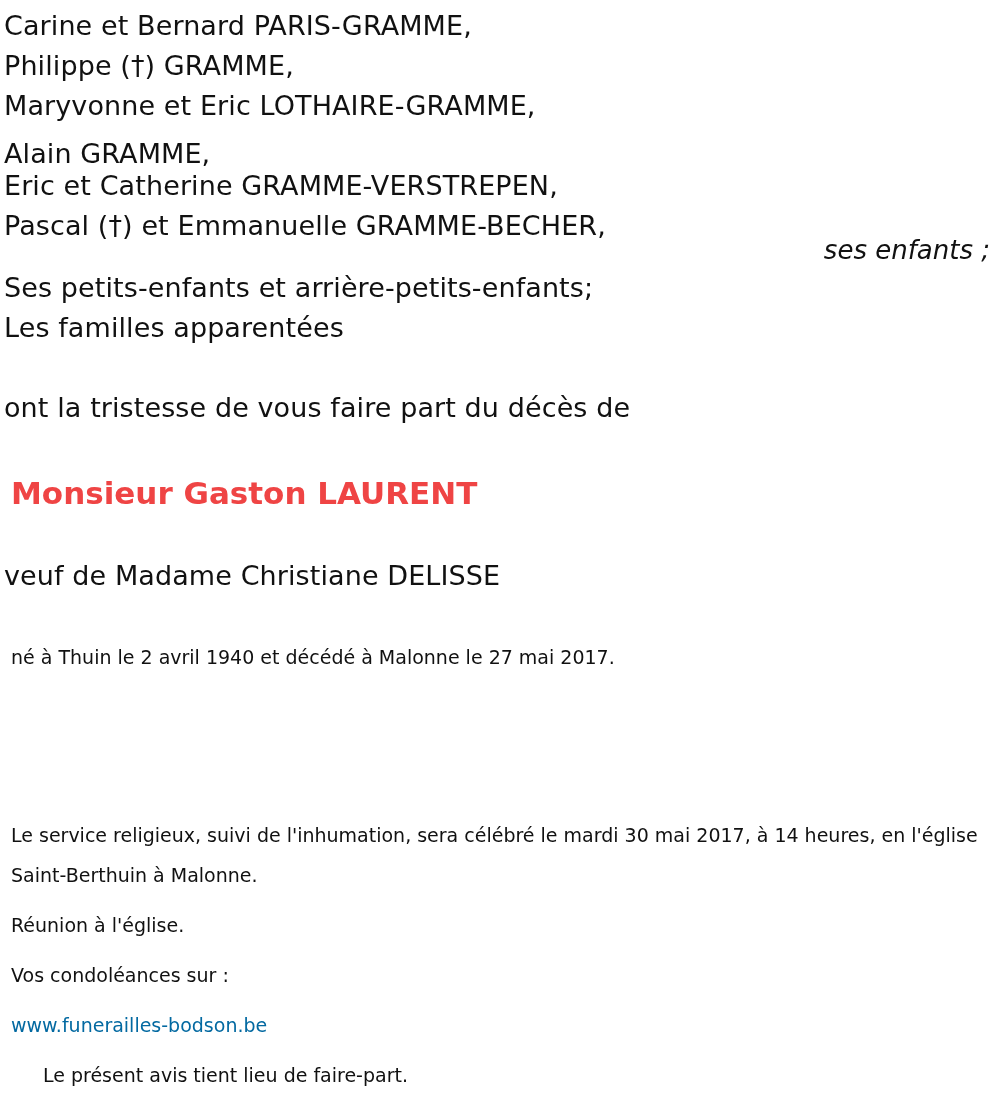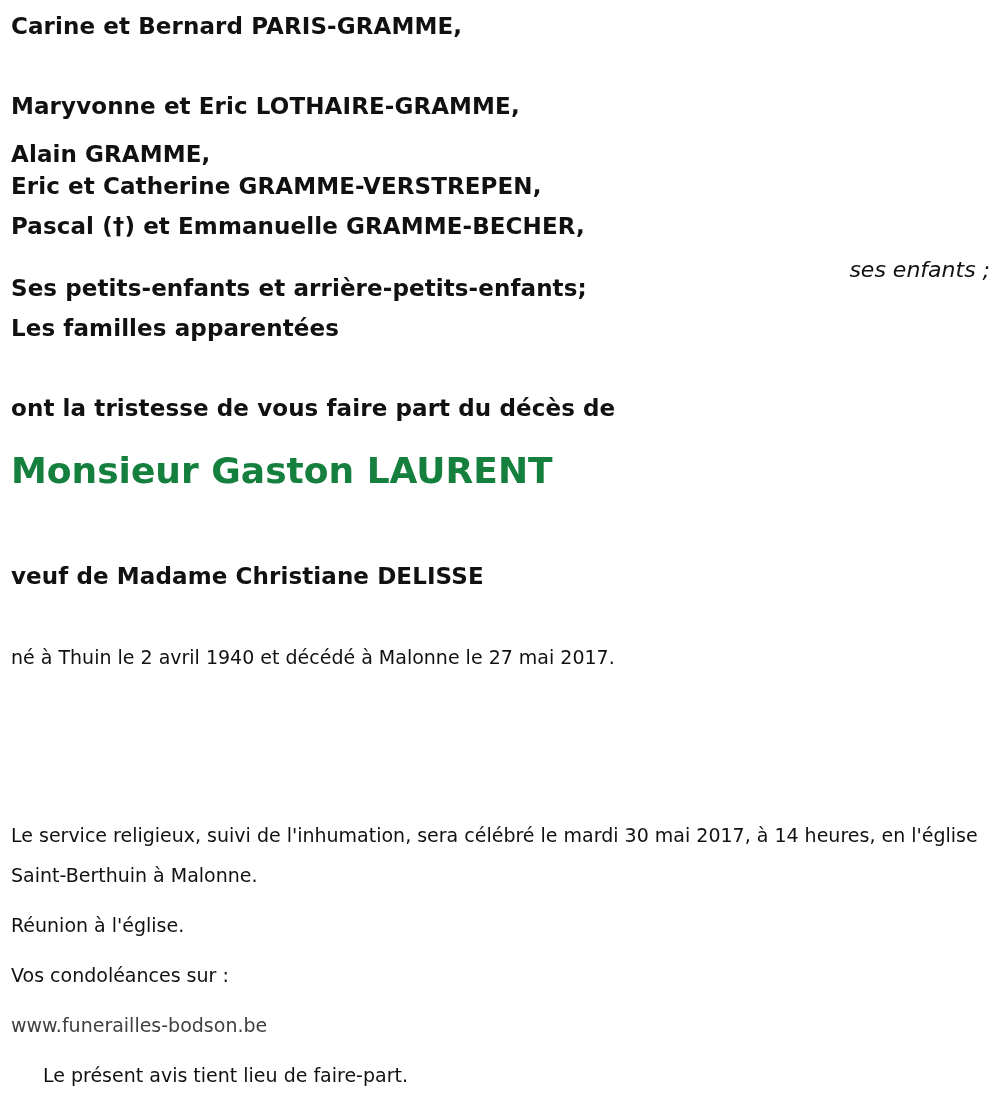--- a/index.html
+++ b/index.html
@@ -14,65 +14,64 @@
       color: #111111;
       font-family: "DejaVu Sans", sans-serif;
     }
     .notice {
       position: relative;
       width: 1000px;
       height: 1109px;
     }
     .line {
       position: absolute;
-      left: 11px;
-      font-size: 23px;
+      left: 4px;
+      font-size: 27px;
       line-height: 30px;
       white-space: nowrap;
       letter-spacing: 0.1px;
-      font-weight: bold;
     }
     .children-caption {
       position: absolute;
       right: 10px;
       top: 235px;
-      font-size: 22px;
+      font-size: 26px;
       line-height: 30px;
       font-style: italic;
       white-space: nowrap;
-      margin-top: 20px;
     }
     .deceased-name {
       position: absolute;
       left: 11px;
-      top: 449px;
-      font-size: 36px;
+      top: 471px;
+      font-size: 31px;
       line-height: 44px;
       font-weight: bold;
       white-space: nowrap;
-      color: #15803d;
+      color: #ef4444;
     }
     .para {
       position: absolute;
       left: 11px;
       width: 985px;
       font-size: 19px;
       line-height: 40px;
     }
     a.site-link {
-      color: #404040;
+      color: #0369a1;
       text-decoration: none;
     }
   </style>
 </head>
 <body>
 
 <div class="notice">
 
   <div class="line" style="top:11px;">Carine et Bernard PARIS-GRAMME,</div>
+  <div class="line" style="top:51px;">Philippe (†) GRAMME,</div>
   <div class="line" style="top:91px;">Maryvonne et Eric LOTHAIRE-GRAMME,</div>
   <div class="line" style="top:131px;margin-top:8px;">Alain GRAMME,</div>
   <div class="line" style="top:171px;">Eric et Catherine GRAMME-VERSTREPEN,</div>
   <div class="line" style="top:211px;">Pascal (†) et Emmanuelle GRAMME-BECHER,</div>
 
   <div class="children-caption">ses enfants ;</div>
 
   <div class="line" style="top:273px;">Ses petits-enfants et arrière-petits-enfants;</div>
   <div class="line" style="top:313px;">Les familles apparentées</div>
 

